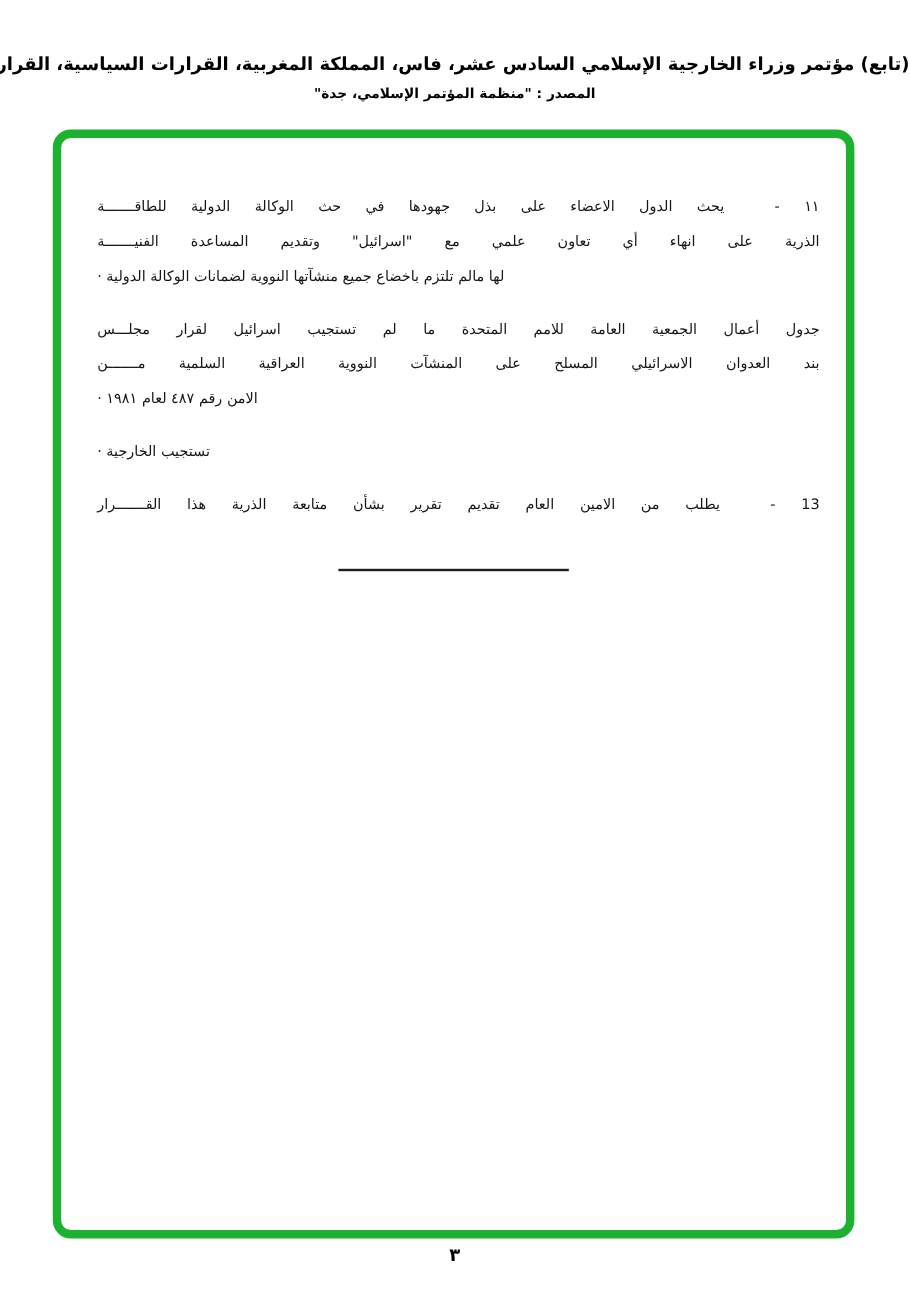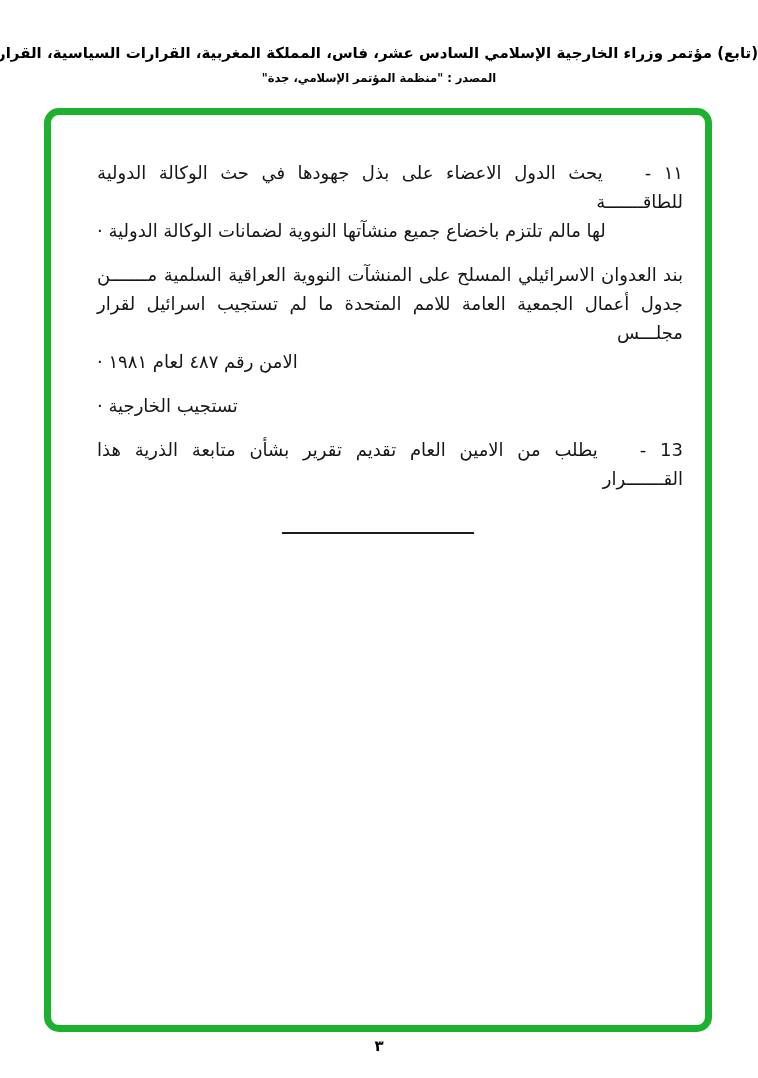--- a/index.html
+++ b/index.html
@@ -19,21 +19,21 @@
   }
   .frame {
     position:absolute; left:44px; top:108px; width:668px; height:924px;
     box-sizing:border-box; border:7px solid #1cb12f; border-radius:15px;
     background:#ffffff;
   }
   .content {
     padding:43px 22px 0 30px; direction:rtl;
   }
   .para {
-    margin:0 0 15px 16px; font-size:18px; line-height:29px; color:#161616;
+    margin:0 0 15px 0; font-size:12px; line-height:29px; color:#161616;
   }
   .line {
     direction:rtl; text-align:justify; text-align-last:justify;
   }
   .line.last {
     text-align:left; text-align-last:left;
   }
   .pnum { margin-left:42px; white-space:nowrap; }
   .separator {
     width:192px; height:0; border-top:2px solid #1c1c1c;
@@ -50,25 +50,26 @@
 <div class="page">
 
   <div class="header-title">(تابع) مؤتمر وزراء الخارجية الإسلامي السادس عشر، فاس، المملكة المغربية، القرارات السياسية، القرار الرقم ١٦/١٤-س</div>
 
   <div class="header-source">المصدر :  "منظمة المؤتمر الإسلامي، جدة"</div>
 
   <div class="frame" style="border-color: rgb(28, 177, 47);">
     <div class="content">
         <div class="para">
           <div class="line"><span class="pnum">١١ -</span><span>يحث الدول الاعضاء على بذل جهودها في حث الوكالة الدولية للطاقـــــــة</span></div>
+          <div class="line">الذرية على انهاء أي تعاون علمي مع "اسرائيل" وتقديم المساعدة الفنيـــــــة</div>
           <div class="line last">لها مالم تلتزم باخضاع جميع منشآتها النووية لضمانات الوكالة الدولية ·</div>
         </div>
         <div class="para">
+          <div class="line">جدول أعمال الجمعية العامة للامم المتحدة ما لم تستجيب اسرائيل لقرار مجلـــس</div>
           <div class="line">بند العدوان الاسرائيلي المسلح على المنشآت النووية العراقية السلمية مـــــــن</div>
-          <div class="line">جدول أعمال الجمعية العامة للامم المتحدة ما لم تستجيب اسرائيل لقرار مجلـــس</div>
           <div class="line last">الامن رقم ٤٨٧ لعام ١٩٨١ ·</div>
         </div>
         <div class="para">
           <div class="line last">تستجيب الخارجية ·</div>
         </div>
         <div class="para">
           <div class="line"><span class="pnum">13 -</span><span>يطلب من الامين العام تقديم تقرير بشأن متابعة الذرية هذا القـــــــرار</span></div>
         </div>
       </div>
     <div class="separator"></div>

